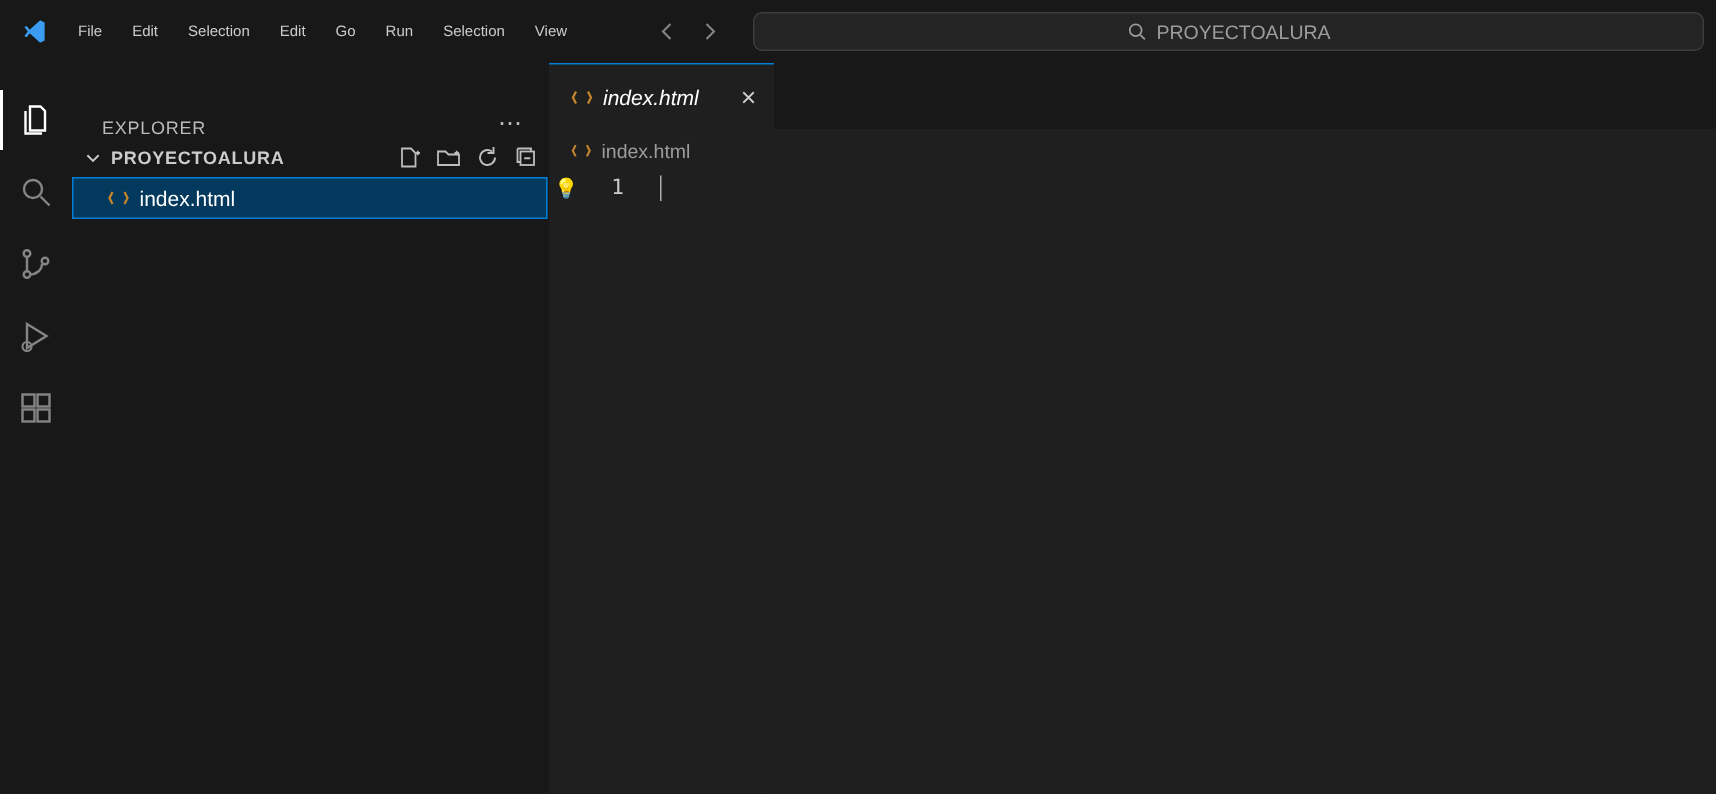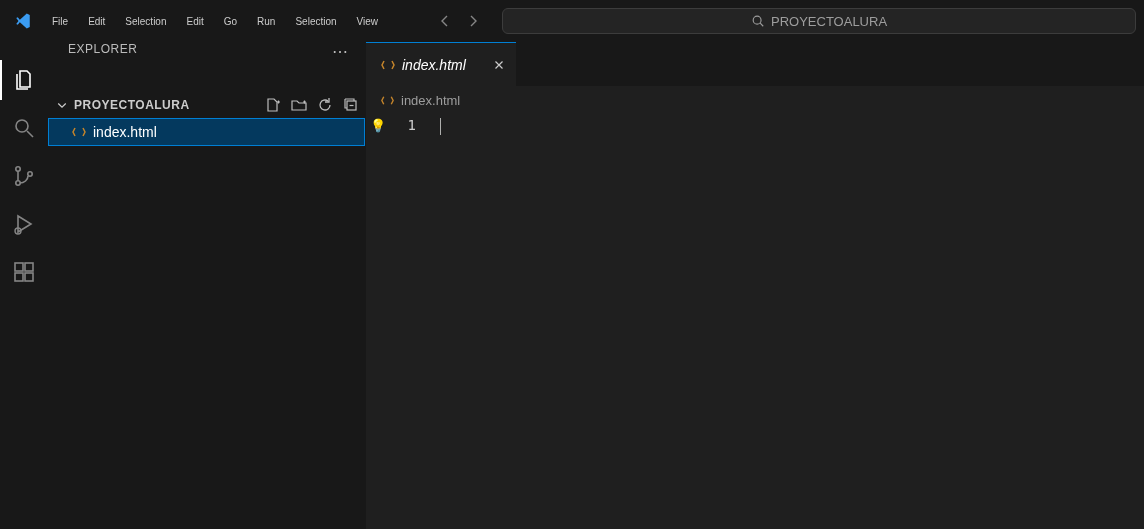--- a/index.html
+++ b/index.html
@@ -68,21 +68,21 @@
     }
     
     .sidebar {
       width: 318px;
       background: #181818;
       display: flex; flex-direction: column;
       border-right: 1px solid #181818;
     }
     .sidebar-header {
       height: 50px;
-      display: flex; align-items: flex-start; justify-content: space-between;
+      display: flex; align-items: flex-end; justify-content: space-between;
       padding: 0 16px 0 20px;
       color: #bbbbbb;
       font-size: 12px;
       letter-spacing: 0.5px;
     }
     .sidebar-header .dots { color: #bbbbbb; font-size: 16px; letter-spacing: 1px; }
     .folder-header {
       height: 26px;
       display: flex; align-items: center;
       padding: 0 6px;

